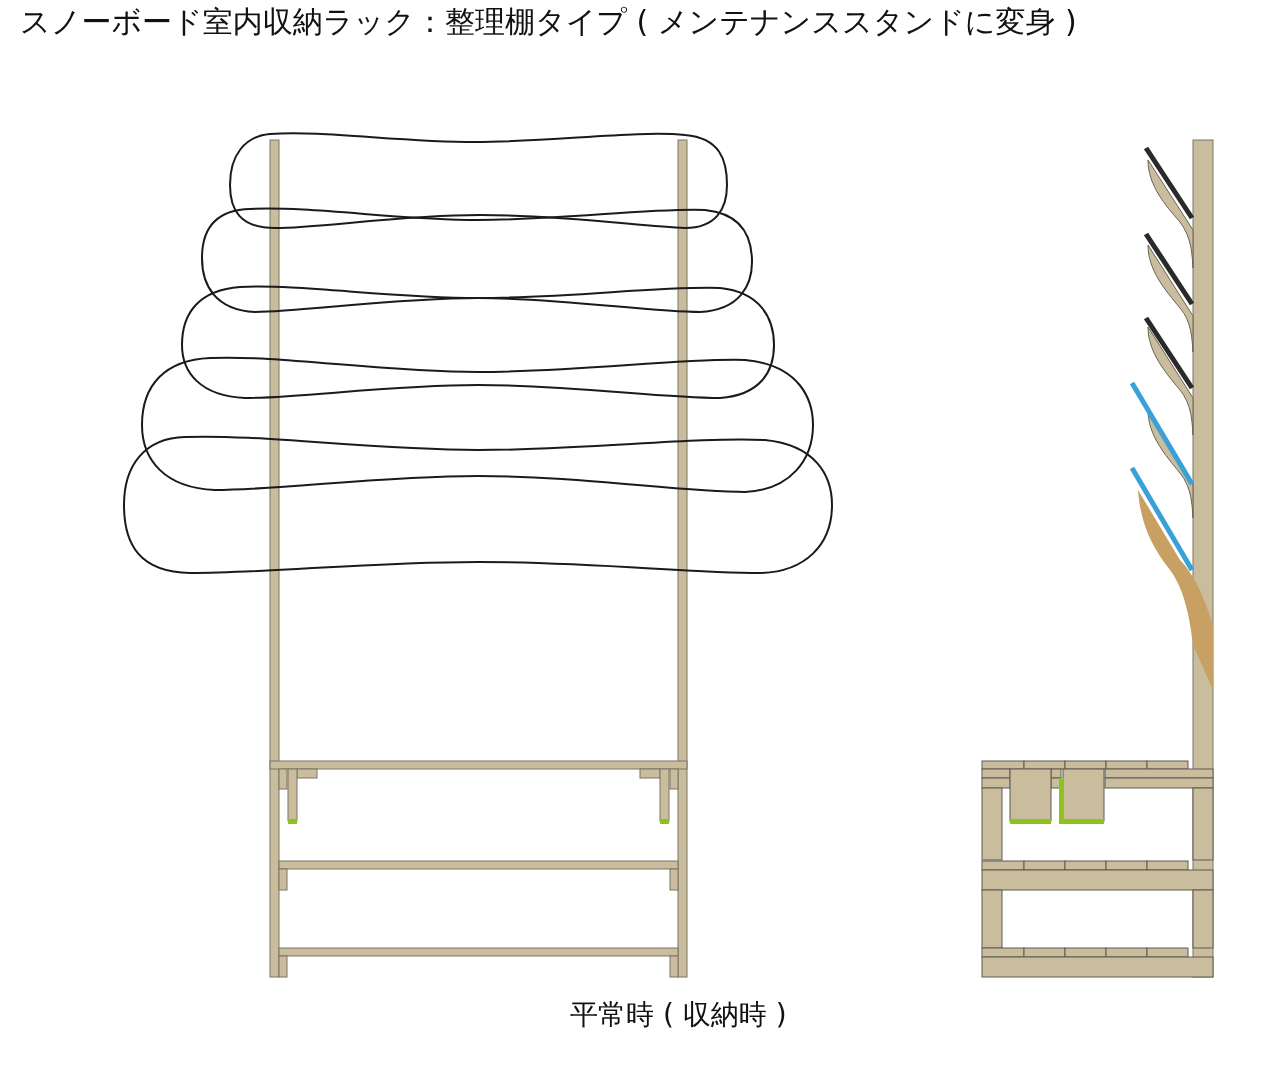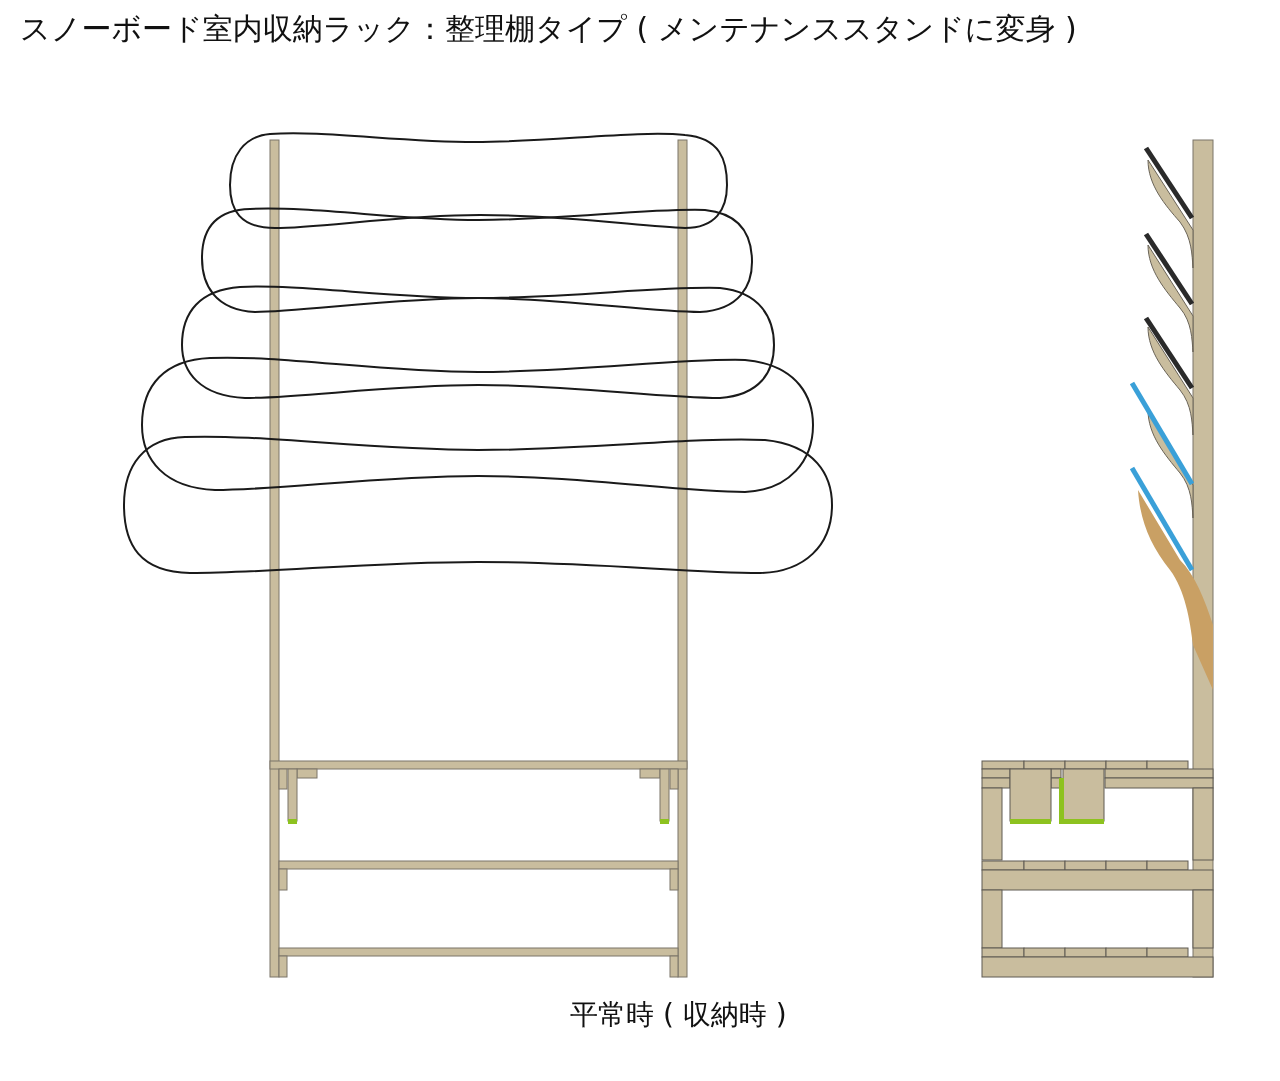--- a/index.html
+++ b/index.html
@@ -1,17 +1,17 @@
 <!DOCTYPE html>
 <html><head>
   <meta charset="utf-8">
   <style>
     html, body { margin: 0; padding: 0; background: #ffffff; }
     body { width: 1280px; height: 1081px; position: relative; overflow: hidden; font-family: "DejaVu Sans", "Liberation Sans", sans-serif; }
-    .title { position: absolute; left: 20px; top: 9px; font-size: 30px; color: #111; letter-spacing: 0px; white-space: nowrap; }
+    .title { position: absolute; left: 20px; top: 2px; font-size: 30px; color: #111; letter-spacing: 0px; white-space: nowrap; }
     .caption { position: absolute; left: 570px; top: 996px; font-size: 28px; color: #111; white-space: nowrap; }
     svg.drawing { position: absolute; left: 0; top: 0; }
   </style>
 </head>
 <body>
 
 <div class="title">スノーボード室内収納ラック：整理棚タイプ ( メンテナンススタンドに変身 )</div>
 
 <svg class="drawing" width="1280" height="1081" viewBox="0 0 1280 1081">
 

